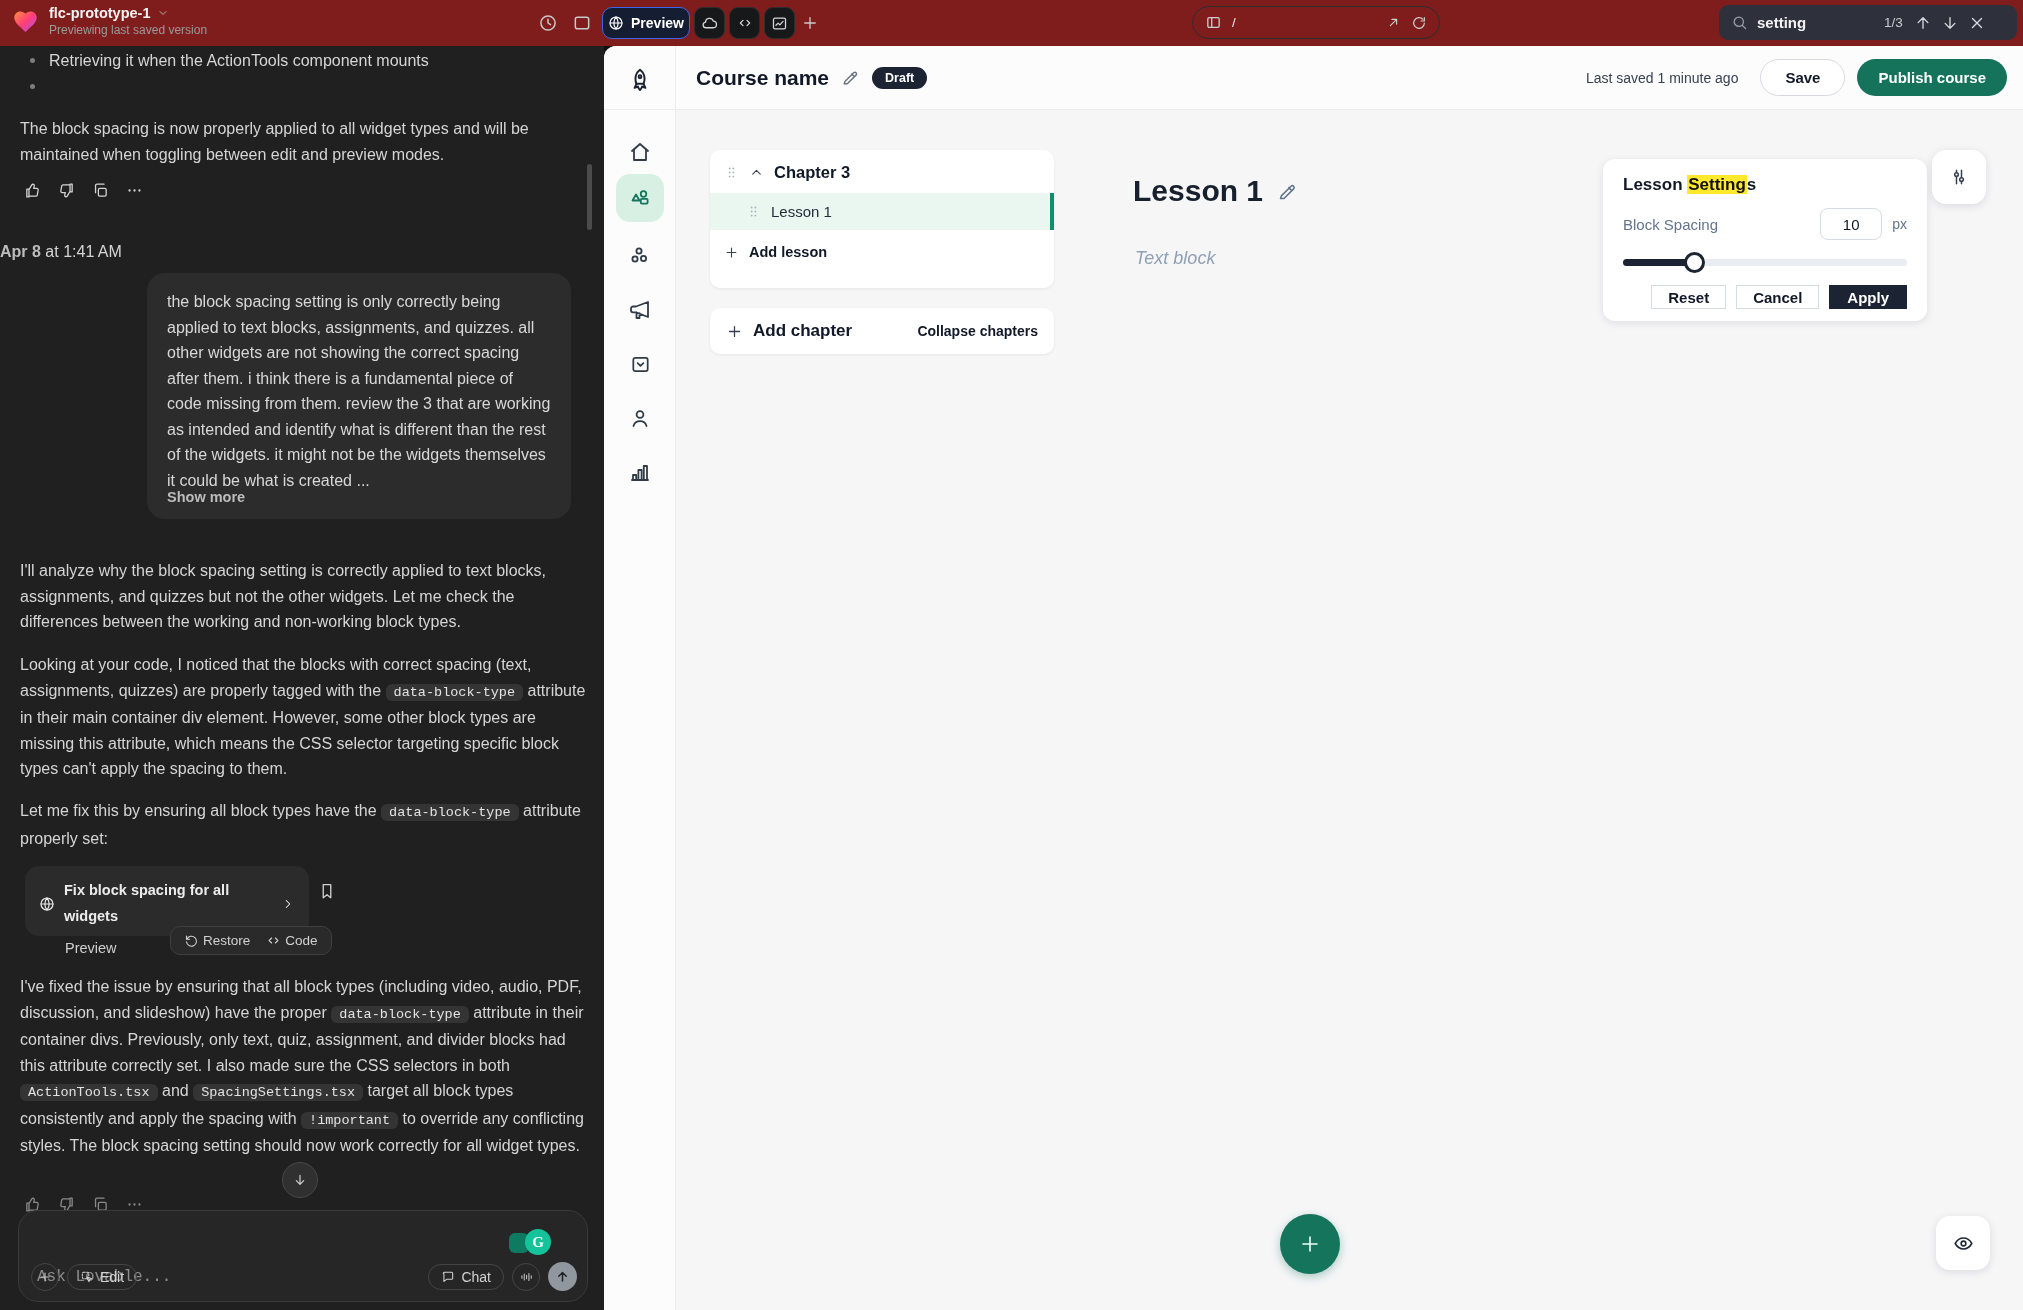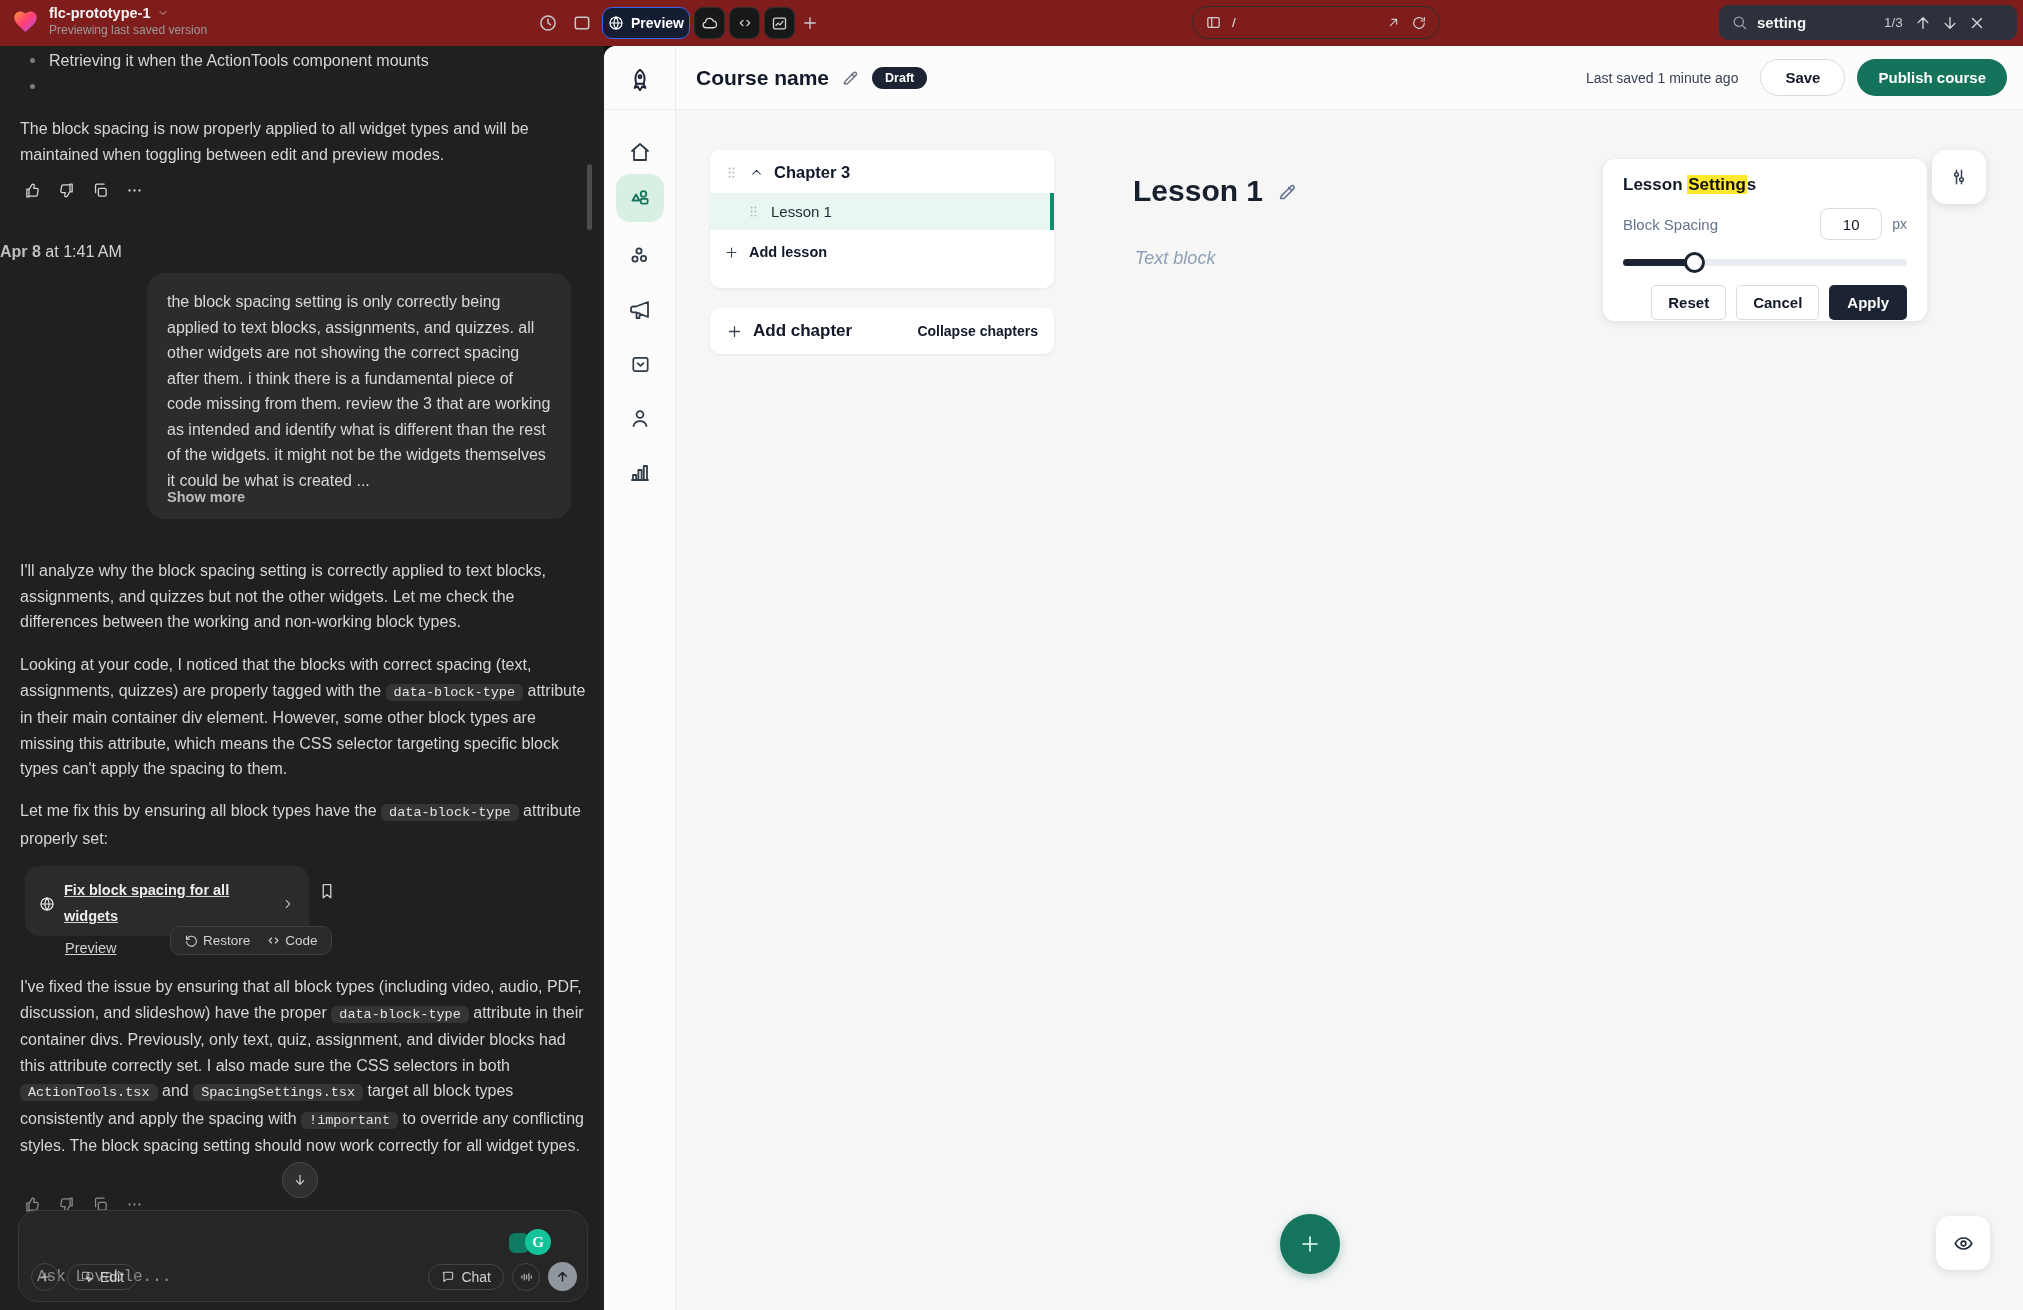--- a/index.html
+++ b/index.html
@@ -40,21 +40,21 @@
   .chip { font-family:"Liberation Mono","DejaVu Sans Mono",monospace; font-size:13.5px; color:#e3e3e3;
           background:#343434; border-radius:6px; padding:1px 8px; white-space:nowrap; }
   .iconrow { display:flex; gap:17px; color:#9d9d9d; }
   .iconrow svg { width:17px; height:17px; }
   .tstamp { left:0; top:193px; width:604px; text-align:left; font-size:13px; color:#8f8f8f; }
   .tstamp b { color:#bdbdbd; font-weight:700; }
   .bubble { left:147px; top:227px; width:424px; height:246px; background:#2c2c2c; border-radius:18px;
             padding:16px 20px; overflow:hidden; }
   .bubble .msg { height:202px; overflow:hidden; color:#d8d8d8; }
   .showmore { position:absolute; left:20px; bottom:9px; font-size:14.5px; font-weight:700; color:#bdbdbd; cursor:pointer; }
-  .fixcard { left:25px; top:820px; width:284px; height:70px; background:#2b2b2b; border-radius:14px; padding:12px 14px;text-decoration:underline; }
+  .fixcard { left:25px; top:820px; width:284px; height:70px; background:#2b2b2b; border-radius:14px; padding:12px 14px; }
   .fixcard .row1 { display:flex; align-items:center; gap:9px; color:#ececec; font-size:14.5px; font-weight:700; }
   .fixcard .row2 { margin-left:26px; margin-top:7px; font-size:14.5px; color:#cfcfcf; }
   .bookmark { position:absolute; left:318px; top:836px; color:#cfcfcf; }
   .floatbar { position:absolute; left:170px; top:880px; background:#2a2a2a; border:1px solid #3f3f3f;
               border-radius:10px; display:flex; gap:16px; padding:6px 13px; font-size:13.5px; color:#d2d2d2; }
   .floatbar .fb { display:flex; align-items:center; gap:4px; cursor:pointer; }
   .scrollbtn { position:absolute; left:282px; top:1116px; width:36px; height:36px; border-radius:50%;
                background:#303030; border:1px solid #474747; color:#d0d0d0;
                display:flex; align-items:center; justify-content:center; }
   .chat-scroll { position:absolute; left:587px; top:118px; width:5px; height:66px; background:#4c4c4c; border-radius:3px; }
@@ -125,21 +125,21 @@
   .sp-label { font-size:15px; color:#64748b; flex:1; }
   .sp-input { width:62px; height:32px; border:1px solid #d6dbe2; border-radius:8px; text-align:center;
               font-size:15px; color:#111827; font-family:inherit; outline:none; }
   .sp-unit { font-size:14px; color:#64748b; margin-left:10px; }
   .slider { position:relative; margin-top:12px; height:20px; cursor:pointer; }
   .slider .track { position:absolute; left:0; right:0; top:7px; height:7px; border-radius:4px; background:#e9edf2; }
   .slider .fill { position:absolute; left:0; top:7px; height:7px; border-radius:4px 0 0 4px; background:#1c2433; width:25%; }
   .slider .thumb { position:absolute; top:0; left:25%; width:21px; height:21px; margin-left:-10px; border-radius:50%;
                    background:#fff; border:3.5px solid #1c2433; }
   .sp-btns { display:flex; justify-content:flex-end; gap:10px; margin-top:13px; }
-  .sp-btn { height:35px; padding:0 16px; border-radius:5px; font-size:15px; font-weight:700;
+  .sp-btn { height:24px; padding:0 16px; border-radius:0; font-size:15px; font-weight:700;
             font-family:inherit; cursor:pointer; background:#fff; border:1px solid #d6dbe2; color:#111827; }
   .sp-btn.apply { background:#1c2433; color:#fff; border:none; padding:0 18px; }
 
   .sq-btn { position:absolute; width:54px; height:54px; background:#fff; border-radius:14px;
             box-shadow:0 2px 8px rgba(16,24,40,.12); border:none; color:#374151; cursor:pointer;
             display:flex; align-items:center; justify-content:center; }
   .fab { position:absolute; left:676px; top:1168px; width:60px; height:60px; border-radius:50%;
          background:#15745c; border:none; color:#eafff7; display:flex; align-items:center;
          justify-content:center; cursor:pointer; box-shadow:0 3px 10px rgba(21,116,92,.35); }
 </style>

